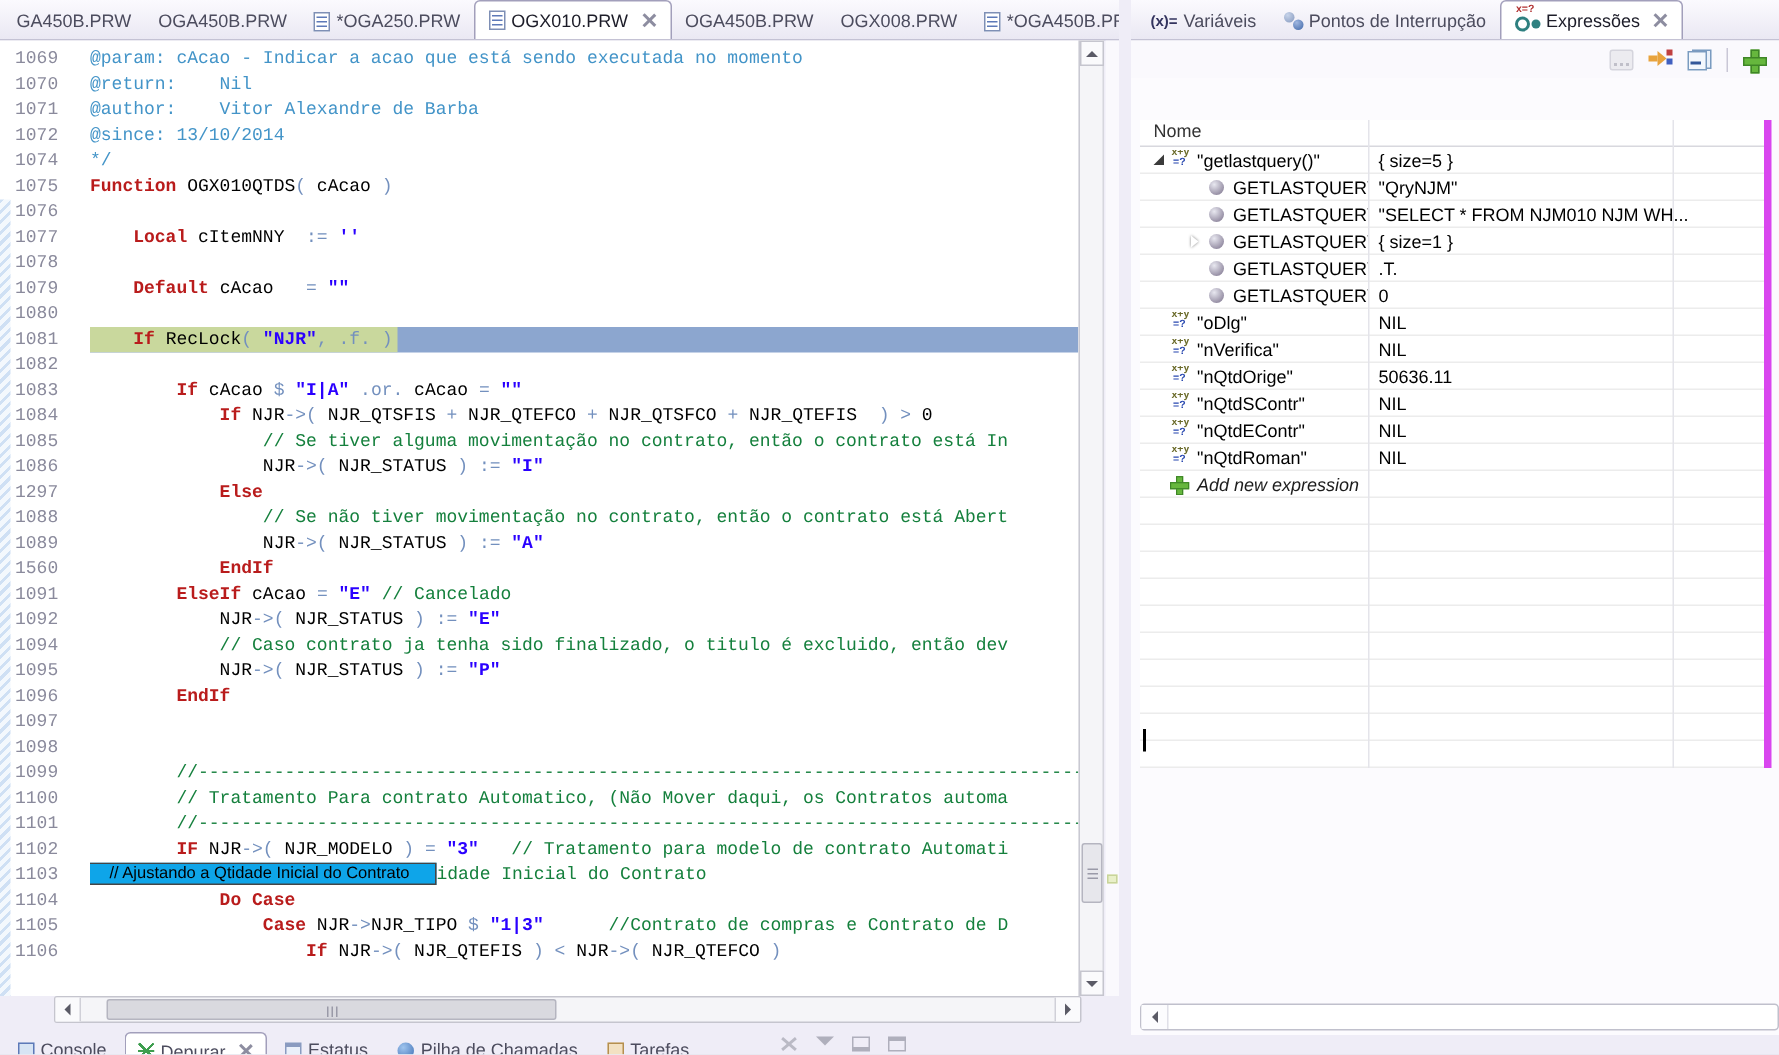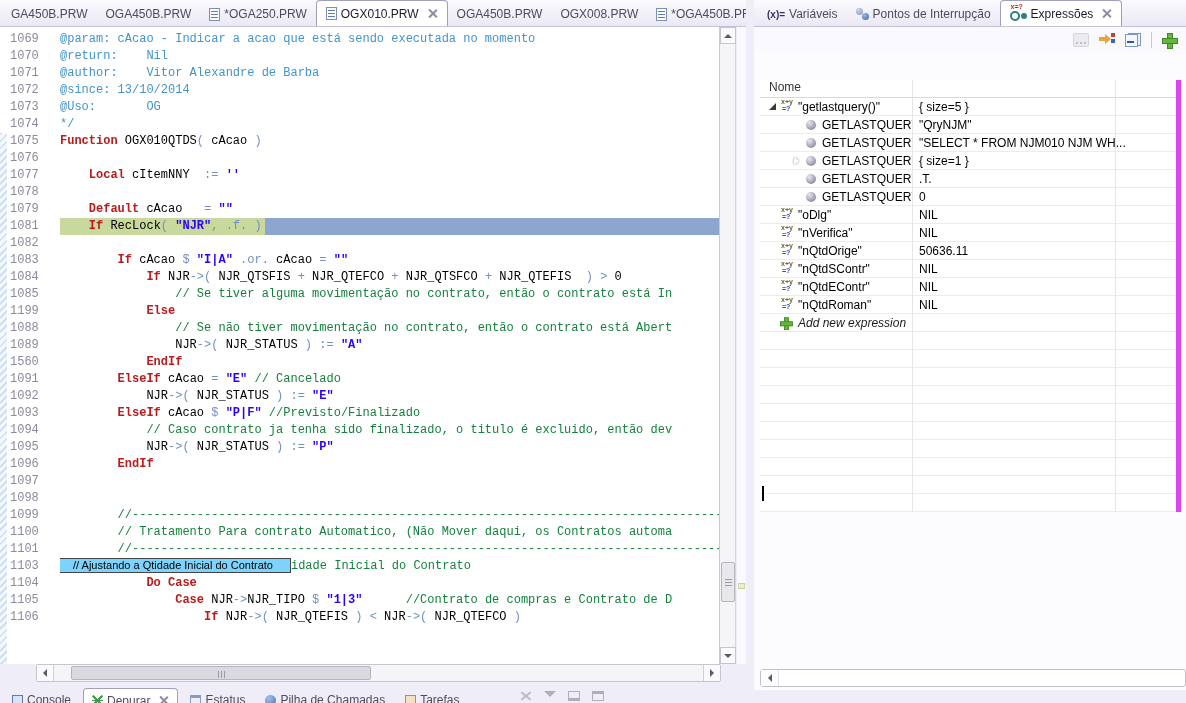--- a/index.html
+++ b/index.html
@@ -41,21 +41,21 @@
   .ct{flex:1;white-space:pre;overflow:hidden;font-family:"Liberation Mono","DejaVu Sans Mono",monospace;
     font-size:12px;}
   .tk-kw{color:#b91c1c;font-weight:bold;}
   .tk-id{color:#000;font-weight:normal;}
   .tk-op{color:#7390BE;}
   .tk-str{color:#2A00FF;font-weight:bold;}
   .tk-cmt{color:#15803d;}
   .tk-doc{color:#4394C8;}
   .cl.hl .ct{background:#8CA6CF;}
   .hl-green{display:inline-block;height:17px;background:#C9D89D;padding-right:3px;}
-  .tooltip-box{display:inline-block;background:#7dd3fc;border:1px solid #454545;
+  .tooltip-box{display:inline-block;background:#0ea5e9;border:1px solid #454545;
     font-family:"Liberation Sans",sans-serif;font-size:11px;height:15px;line-height:13px;
     padding:0 17px;vertical-align:top;margin:0 0 0 -5px;color:#000;}
 
   
   .vscroll{position:absolute;left:719px;top:27px;width:17px;height:637px;background:#F5F5F8;
     border-left:1px solid #C9C9D2;border-right:1px solid #D6D6DE;}
   .sb-btn{position:absolute;left:0;width:16px;height:17px;background:#FAFAFC;border:1px solid #C5C5CE;
     display:flex;align-items:center;justify-content:center;}
   .arr{width:0;height:0;border:4px solid transparent;}
   .arr.up{border-bottom-color:#5A5A66;margin-top:-4px;}
@@ -226,24 +226,20 @@
           </div>
           <div class="cl">
             <span class="ln">1071</span>
             <span class="ct"><span class="tk-doc">@author:    Vitor Alexandre de Barba</span></span>
           </div>
           <div class="cl">
             <span class="ln">1072</span>
             <span class="ct"><span class="tk-doc">@since: 13/10/2014</span></span>
           </div>
           <div class="cl">
-            <span class="ln">1073</span>
-            <span class="ct"><span class="tk-doc">@Uso:       OG</span></span>
-          </div>
-          <div class="cl">
             <span class="ln">1074</span>
             <span class="ct"><span class="tk-doc">*/</span></span>
           </div>
           <div class="cl">
             <span class="ln">1075</span>
             <span class="ct"><span class="tk-kw">Function</span><span class="tk-id"> OGX010QTDS</span><span class="tk-op">( </span><span class="tk-id">cAcao</span><span class="tk-op"> )</span></span>
           </div>
           <div class="cl">
             <span class="ln">1076</span>
             <span class="ct"></span>
@@ -252,20 +248,24 @@
             <span class="ln">1077</span>
             <span class="ct"><span class="tk-kw">    Local</span><span class="tk-id"> cItemNNY  </span><span class="tk-op">:= </span><span class="tk-str">''</span></span>
           </div>
           <div class="cl">
             <span class="ln">1078</span>
             <span class="ct"></span>
           </div>
           <div class="cl">
             <span class="ln">1079</span>
             <span class="ct"><span class="tk-kw">    Default</span><span class="tk-id"> cAcao   </span><span class="tk-op">= </span><span class="tk-str">""</span></span>
+          </div>
+          <div class="cl">
+            <span class="ln">1080</span>
+            <span class="ct"></span>
           </div>
           <div class="cl hl">
             <span class="ln">1081</span>
             <span class="ct"><span class="hl-green"><span class="tk-kw">    If</span><span class="tk-id"> RecLock</span><span class="tk-op">( </span><span class="tk-str">"NJR"</span><span class="tk-op">, .f. )</span></span></span>
           </div>
           <div class="cl">
             <span class="ln">1082</span>
             <span class="ct"></span>
           </div>
           <div class="cl">
@@ -274,21 +274,25 @@
           </div>
           <div class="cl">
             <span class="ln">1084</span>
             <span class="ct"><span class="tk-kw">            If</span><span class="tk-id"> NJR</span><span class="tk-op">-&gt;( </span><span class="tk-id">NJR_QTSFIS </span><span class="tk-op">+ </span><span class="tk-id">NJR_QTEFCO </span><span class="tk-op">+ </span><span class="tk-id">NJR_QTSFCO </span><span class="tk-op">+ </span><span class="tk-id">NJR_QTEFIS  </span><span class="tk-op">) &gt; </span><span class="tk-id">0</span></span>
           </div>
           <div class="cl">
             <span class="ln">1085</span>
             <span class="ct"><span class="tk-cmt">                // Se tiver alguma movimentação no contrato, então o contrato está In</span></span>
           </div>
           <div class="cl">
-            <span class="ln">1199</span>
+            <span class="ln">1086</span>
+            <span class="ct"><span class="tk-id">                NJR</span><span class="tk-op">-&gt;( </span><span class="tk-id">NJR_STATUS </span><span class="tk-op">) := </span><span class="tk-str">"I"</span></span>
+          </div>
+          <div class="cl">
+            <span class="ln">1297</span>
             <span class="ct"><span class="tk-kw">            Else</span></span>
           </div>
           <div class="cl">
             <span class="ln">1088</span>
             <span class="ct"><span class="tk-cmt">                // Se não tiver movimentação no contrato, então o contrato está Abert</span></span>
           </div>
           <div class="cl">
             <span class="ln">1089</span>
             <span class="ct"><span class="tk-id">                NJR</span><span class="tk-op">-&gt;( </span><span class="tk-id">NJR_STATUS </span><span class="tk-op">) := </span><span class="tk-str">"A"</span></span>
           </div>
@@ -298,24 +302,20 @@
           </div>
           <div class="cl">
             <span class="ln">1091</span>
             <span class="ct"><span class="tk-kw">        ElseIf</span><span class="tk-id"> cAcao </span><span class="tk-op">= </span><span class="tk-str">"E"</span><span class="tk-cmt"> // Cancelado</span></span>
           </div>
           <div class="cl">
             <span class="ln">1092</span>
             <span class="ct"><span class="tk-id">            NJR</span><span class="tk-op">-&gt;( </span><span class="tk-id">NJR_STATUS </span><span class="tk-op">) := </span><span class="tk-str">"E"</span></span>
           </div>
           <div class="cl">
-            <span class="ln">1093</span>
-            <span class="ct"><span class="tk-kw">        ElseIf</span><span class="tk-id"> cAcao </span><span class="tk-op">$ </span><span class="tk-str">"P|F"</span><span class="tk-cmt"> //Previsto/Finalizado</span></span>
-          </div>
-          <div class="cl">
             <span class="ln">1094</span>
             <span class="ct"><span class="tk-cmt">            // Caso contrato ja tenha sido finalizado, o titulo é excluido, então dev</span></span>
           </div>
           <div class="cl">
             <span class="ln">1095</span>
             <span class="ct"><span class="tk-id">            NJR</span><span class="tk-op">-&gt;( </span><span class="tk-id">NJR_STATUS </span><span class="tk-op">) := </span><span class="tk-str">"P"</span></span>
           </div>
           <div class="cl">
             <span class="ln">1096</span>
             <span class="ct"><span class="tk-kw">        EndIf</span></span>
@@ -332,20 +332,24 @@
             <span class="ln">1099</span>
             <span class="ct"><span class="tk-cmt">        //----------------------------------------------------------------------------------------</span></span>
           </div>
           <div class="cl">
             <span class="ln">1100</span>
             <span class="ct"><span class="tk-cmt">        // Tratamento Para contrato Automatico, (Não Mover daqui, os Contratos automa</span></span>
           </div>
           <div class="cl">
             <span class="ln">1101</span>
             <span class="ct"><span class="tk-cmt">        //----------------------------------------------------------------------------------------</span></span>
+          </div>
+          <div class="cl">
+            <span class="ln">1102</span>
+            <span class="ct"><span class="tk-kw">        IF</span><span class="tk-id"> NJR</span><span class="tk-op">-&gt;( </span><span class="tk-id">NJR_MODELO </span><span class="tk-op">) = </span><span class="tk-str">"3"</span><span class="tk-cmt">   // Tratamento para modelo de contrato Automati</span></span>
           </div>
           <div class="cl">
             <span class="ln">1103</span>
             <span class="ct"><span class="tooltip-box">// Ajustando a Qtidade Inicial do Contrato</span><span class="tk-cmt">idade Inicial do Contrato</span></span>
           </div>
           <div class="cl">
             <span class="ln">1104</span>
             <span class="ct"><span class="tk-kw">            Do Case</span></span>
           </div>
           <div class="cl">

